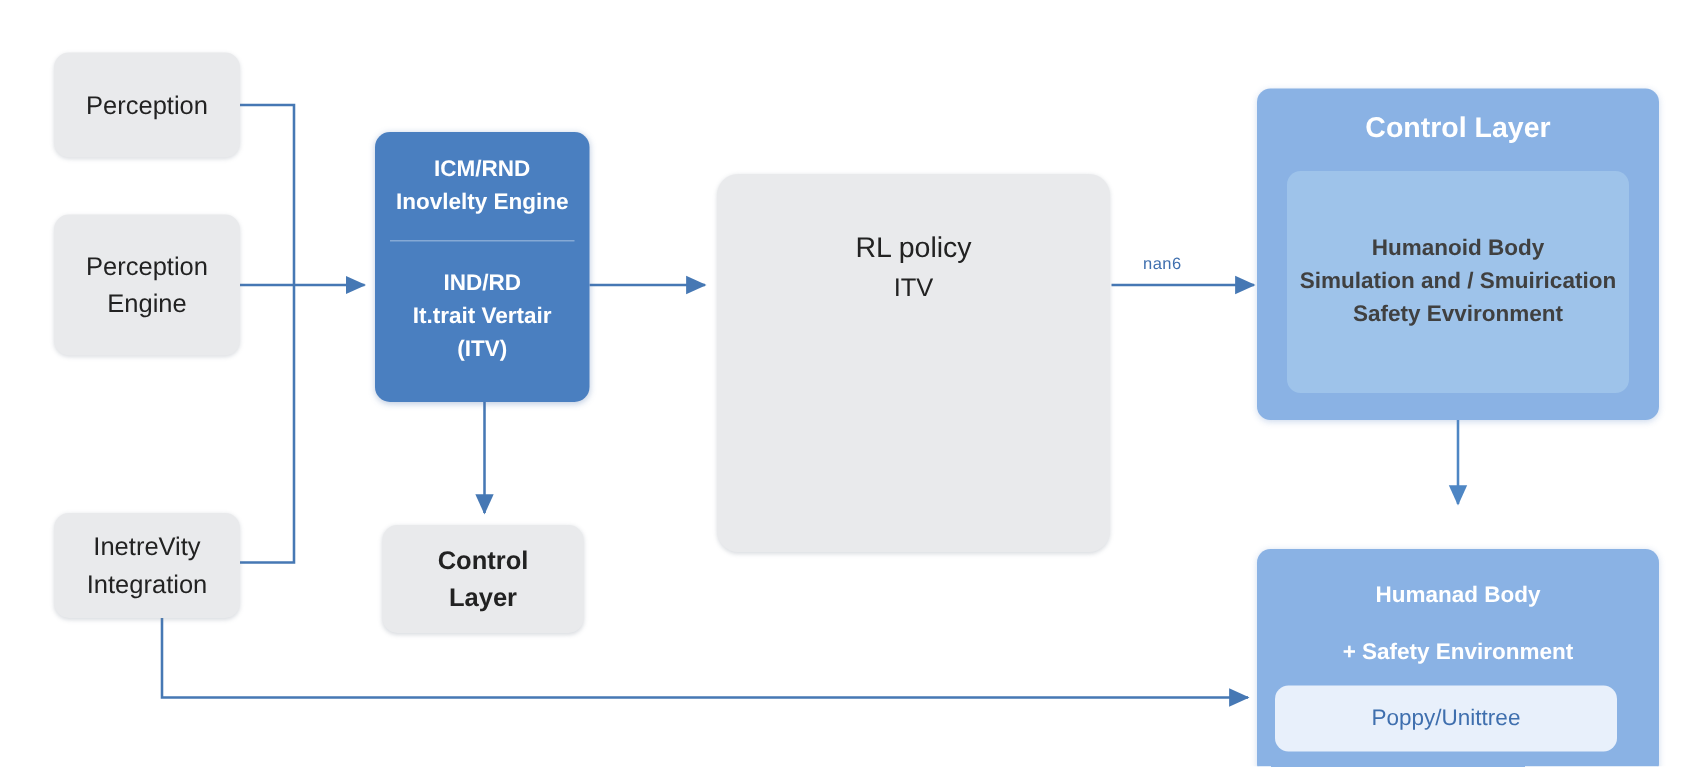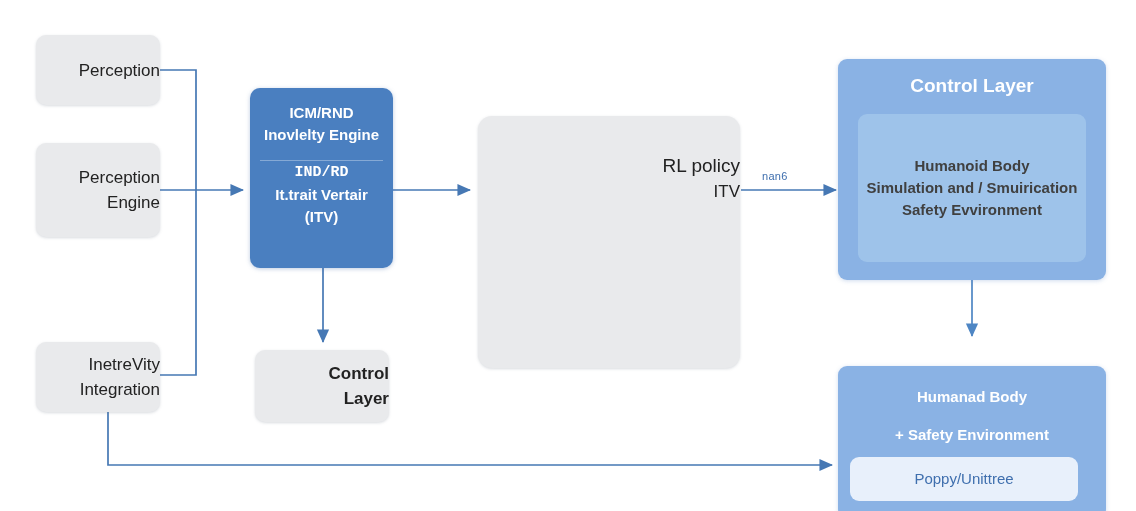--- a/index.html
+++ b/index.html
@@ -28,21 +28,20 @@
     flex-direction: column;
     align-items: center;
     justify-content: center;
     text-align: center;
     border-radius: 10px;
   }
   .node-gray {
     background: #e9eaec;
     color: #222222;
     box-shadow: 0 1px 3px rgba(120,130,145,0.28);
-    align-items: flex-end;
   }
   .node-blue-dark {
     background: #4a7fc0;
     color: #ffffff;
     box-shadow: 0 1px 4px rgba(70,110,170,0.35);
   }
   .node-blue-light {
     background: #8ab2e4;
     color: #ffffff;
     box-shadow: 0 1px 4px rgba(100,140,200,0.30);
@@ -129,21 +128,21 @@
 
   <div class="node node-gray" style="left:36px; top:342px; width:124px; height:70px;">
     <div class="txt-md">InetreVity</div>
     <div class="txt-md">Integration</div>
   </div>
 
   <div class="node node-blue-dark" style="left:250px; top:88px; width:143px; height:180px; justify-content:flex-start; padding-top:14px;">
     <div class="txt-sm bold">ICM/RND</div>
     <div class="txt-sm bold">Inovlelty Engine</div>
     <div class="divider" style="left:10px; right:10px; top:72px;"></div>
-    <div class="txt-sm bold" style="margin-top:16px;font-family:Liberation Mono, monospace;">IND/RD</div>
+    <div class="txt-sm bold" style="margin-top:32px;">IND/RD</div>
     <div class="txt-sm bold">It.trait Vertair</div>
     <div class="txt-sm bold">(ITV)</div>
   </div>
 
   <div class="node node-gray" style="left:255px; top:350px; width:134px; height:72px;font-weight:bold;">
     <div class="txt-md">Control</div>
     <div class="txt-md">Layer</div>
   </div>
 
   <div class="node node-gray" style="left:478px; top:116px; width:262px; height:252px; justify-content:flex-start; padding-top:36px; border-radius:14px;">

